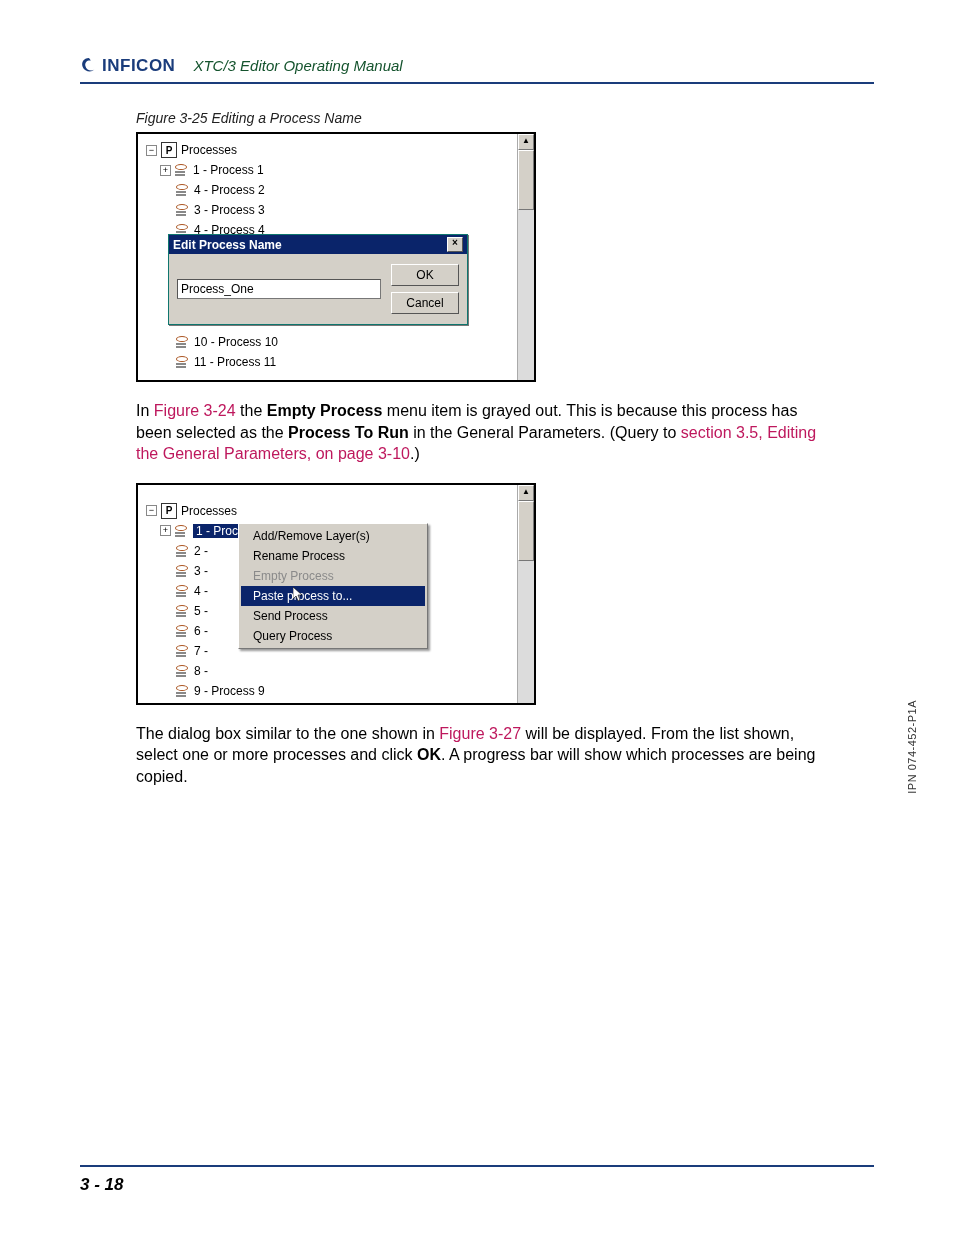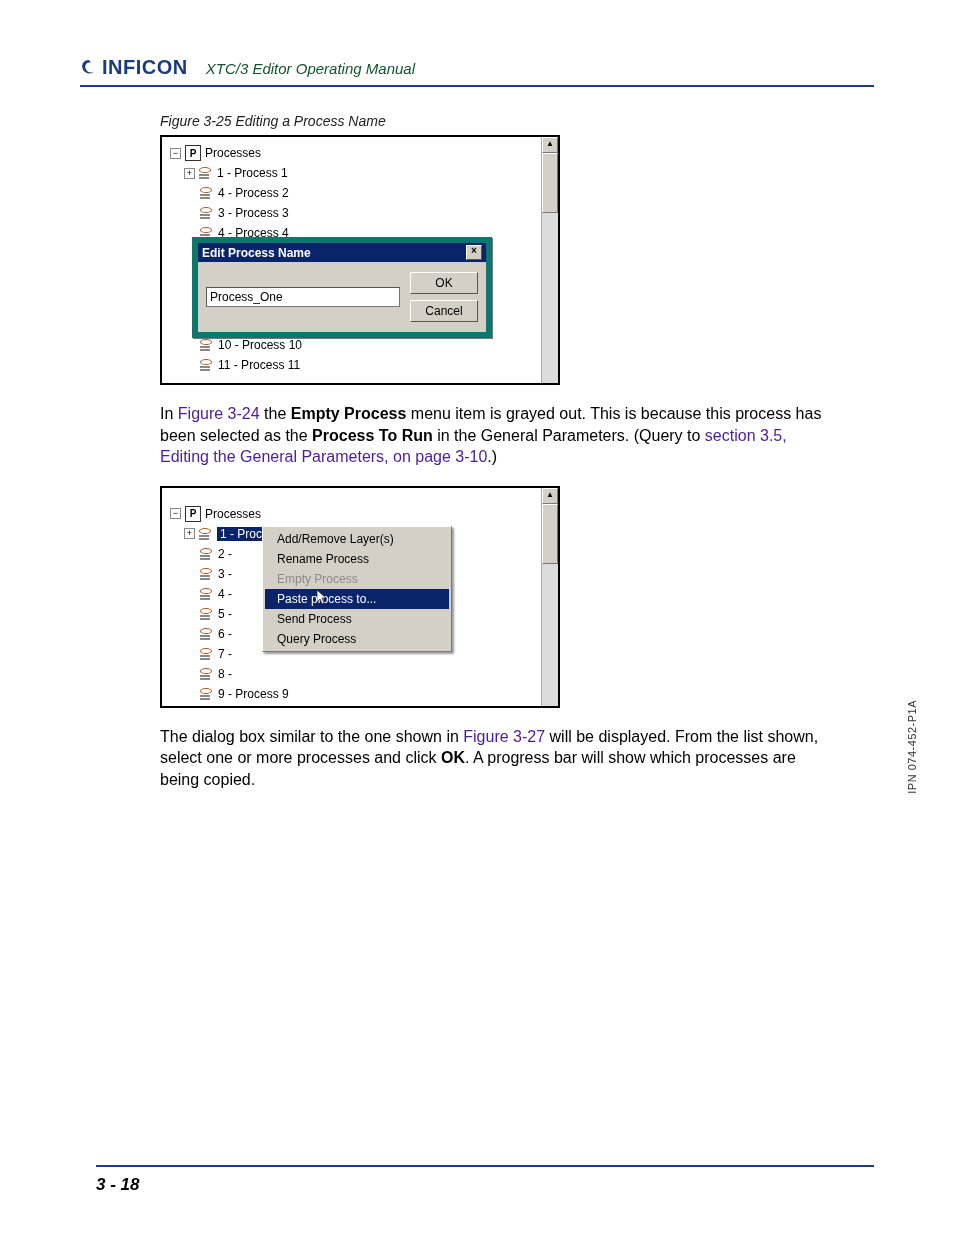--- a/index.html
+++ b/index.html
@@ -25,35 +25,35 @@
     border-bottom: 2px solid #1a3c7b;
     padding-bottom: 6px;
     margin-bottom: 26px;
   }
   .logo {
     display: flex;
     align-items: center;
     gap: 4px;
     color: #1a3c7b;
     font-weight: 600;
-    font-size: 20px;
+    font-size: 17px;
     letter-spacing: 0.5px;
   }
   .logo-swirl {
     width: 18px; height: 18px;
   }
   .manual-title {
     font-style: italic;
     font-size: 15px;
     color: #14532d;
     margin-left: 8px;
     padding-bottom: 2px;
   }
   .content {
-    margin-left: 80px;
+    margin-left: 56px;
     margin-right: 40px;
   }
   .fig-caption {
     font-style: italic;
     font-size: 14px;
     color: #222;
     margin-bottom: 6px;
   }
   .screenshot {
     border: 2px solid #000;
@@ -154,21 +154,21 @@
     color: #fff;
     padding: 0 3px;
   }
   
   .edit-dialog {
     position: absolute;
     left: 30px;
     top: 100px;
     width: 300px;
     background: #d4d0c8;
-    border: 6px solid #0f766e;
+    border: 1px solid #0f766e;
     box-shadow: 1px 1px 0 #777;
     box-sizing: border-box;
   }
   .dlg-title {
     background: #0a246a;
     color: #fff;
     font-weight: bold;
     font-size: 12px;
     padding: 2px 4px;
     display: flex;
@@ -259,26 +259,26 @@
     height: 16px;
     pointer-events: none;
   }
   
   .para {
     font-size: 16px;
     line-height: 1.35;
     color: #000;
     margin: 18px 0;
   }
-  .link { color: #4c1d95; }
+  .link { color: #be185d; }
   .bold { font-weight: bold; }
   
   .footer {
     position: absolute;
-    left: 96px;
+    left: 80px;
     right: 80px;
     bottom: 40px;
     border-top: 2px solid #1a3c7b;
     padding-top: 8px;
   }
   .page-num {
     font-style: italic;
     font-weight: bold;
     font-size: 17px;
     color: #000;

